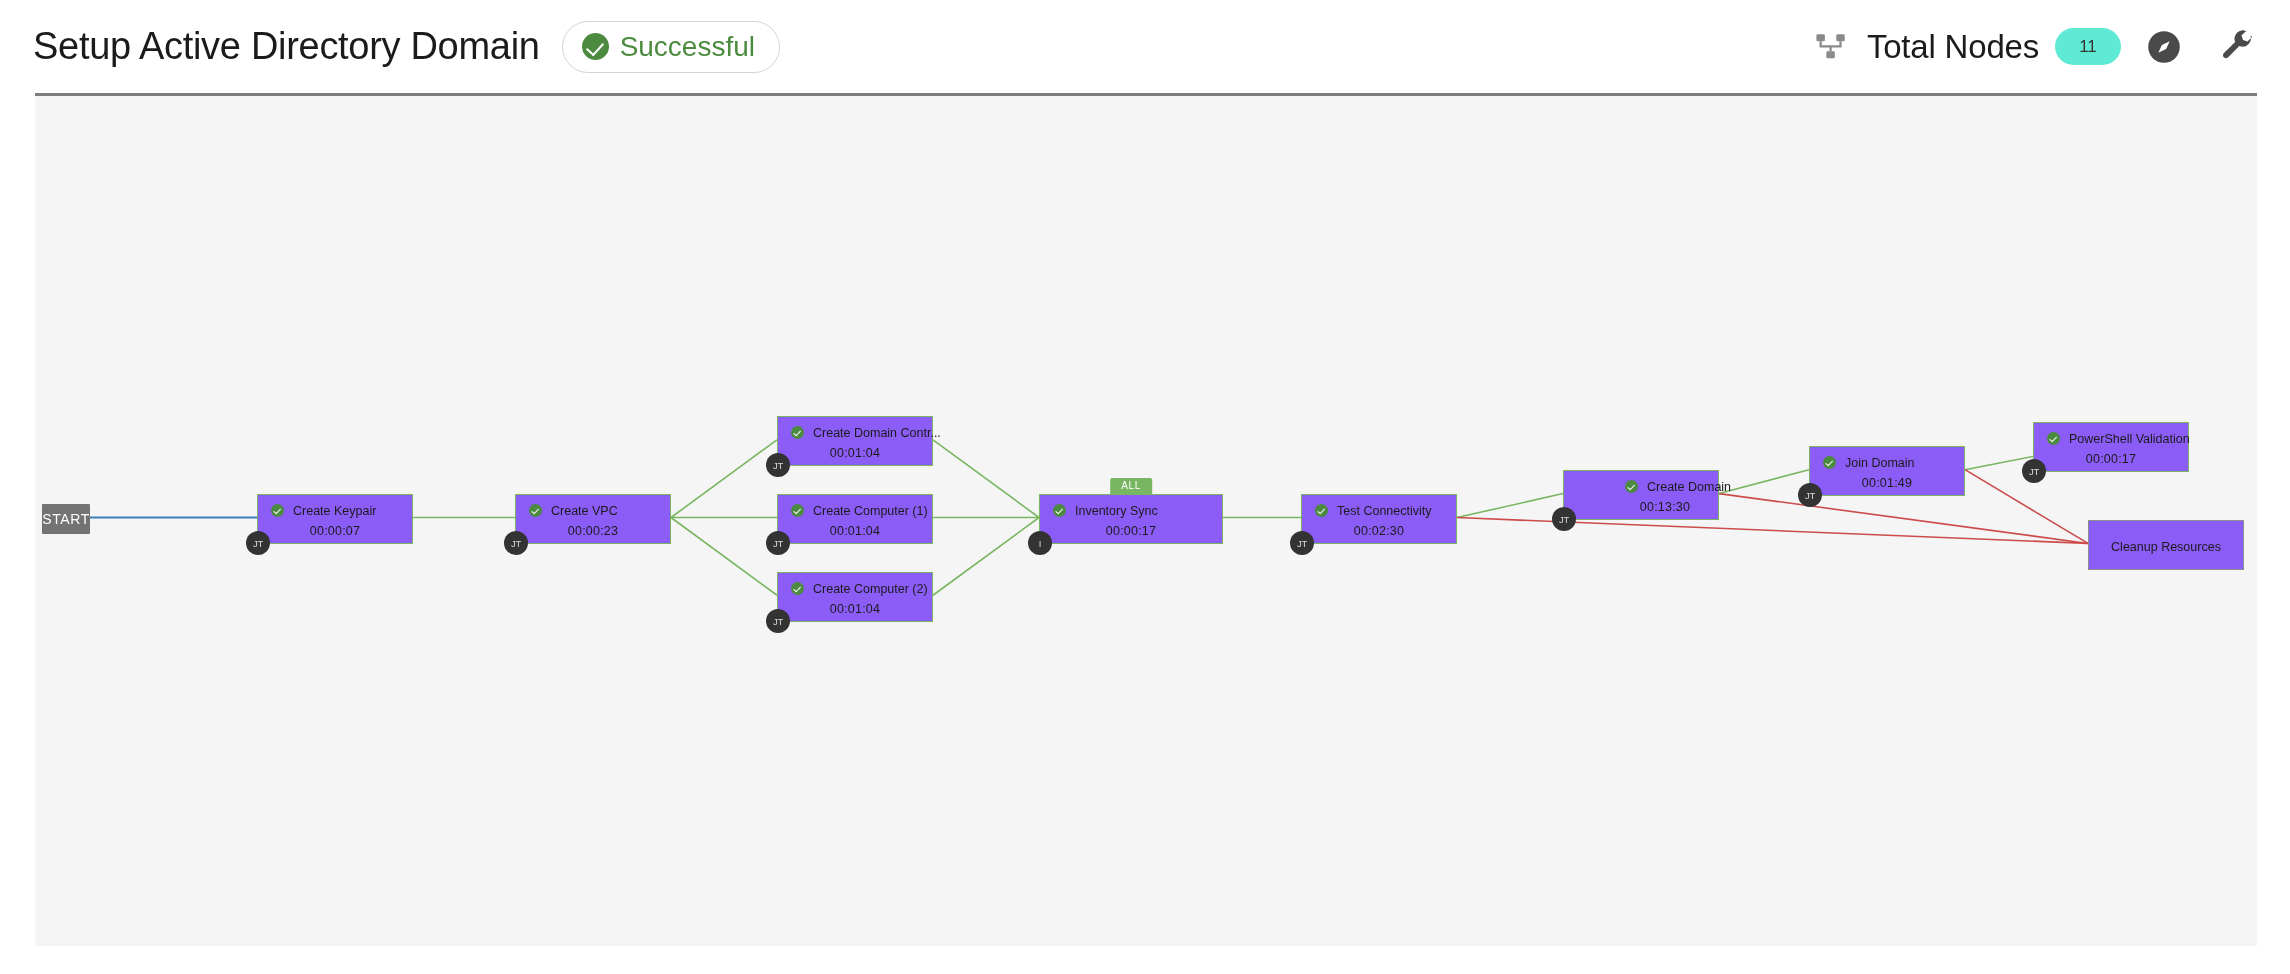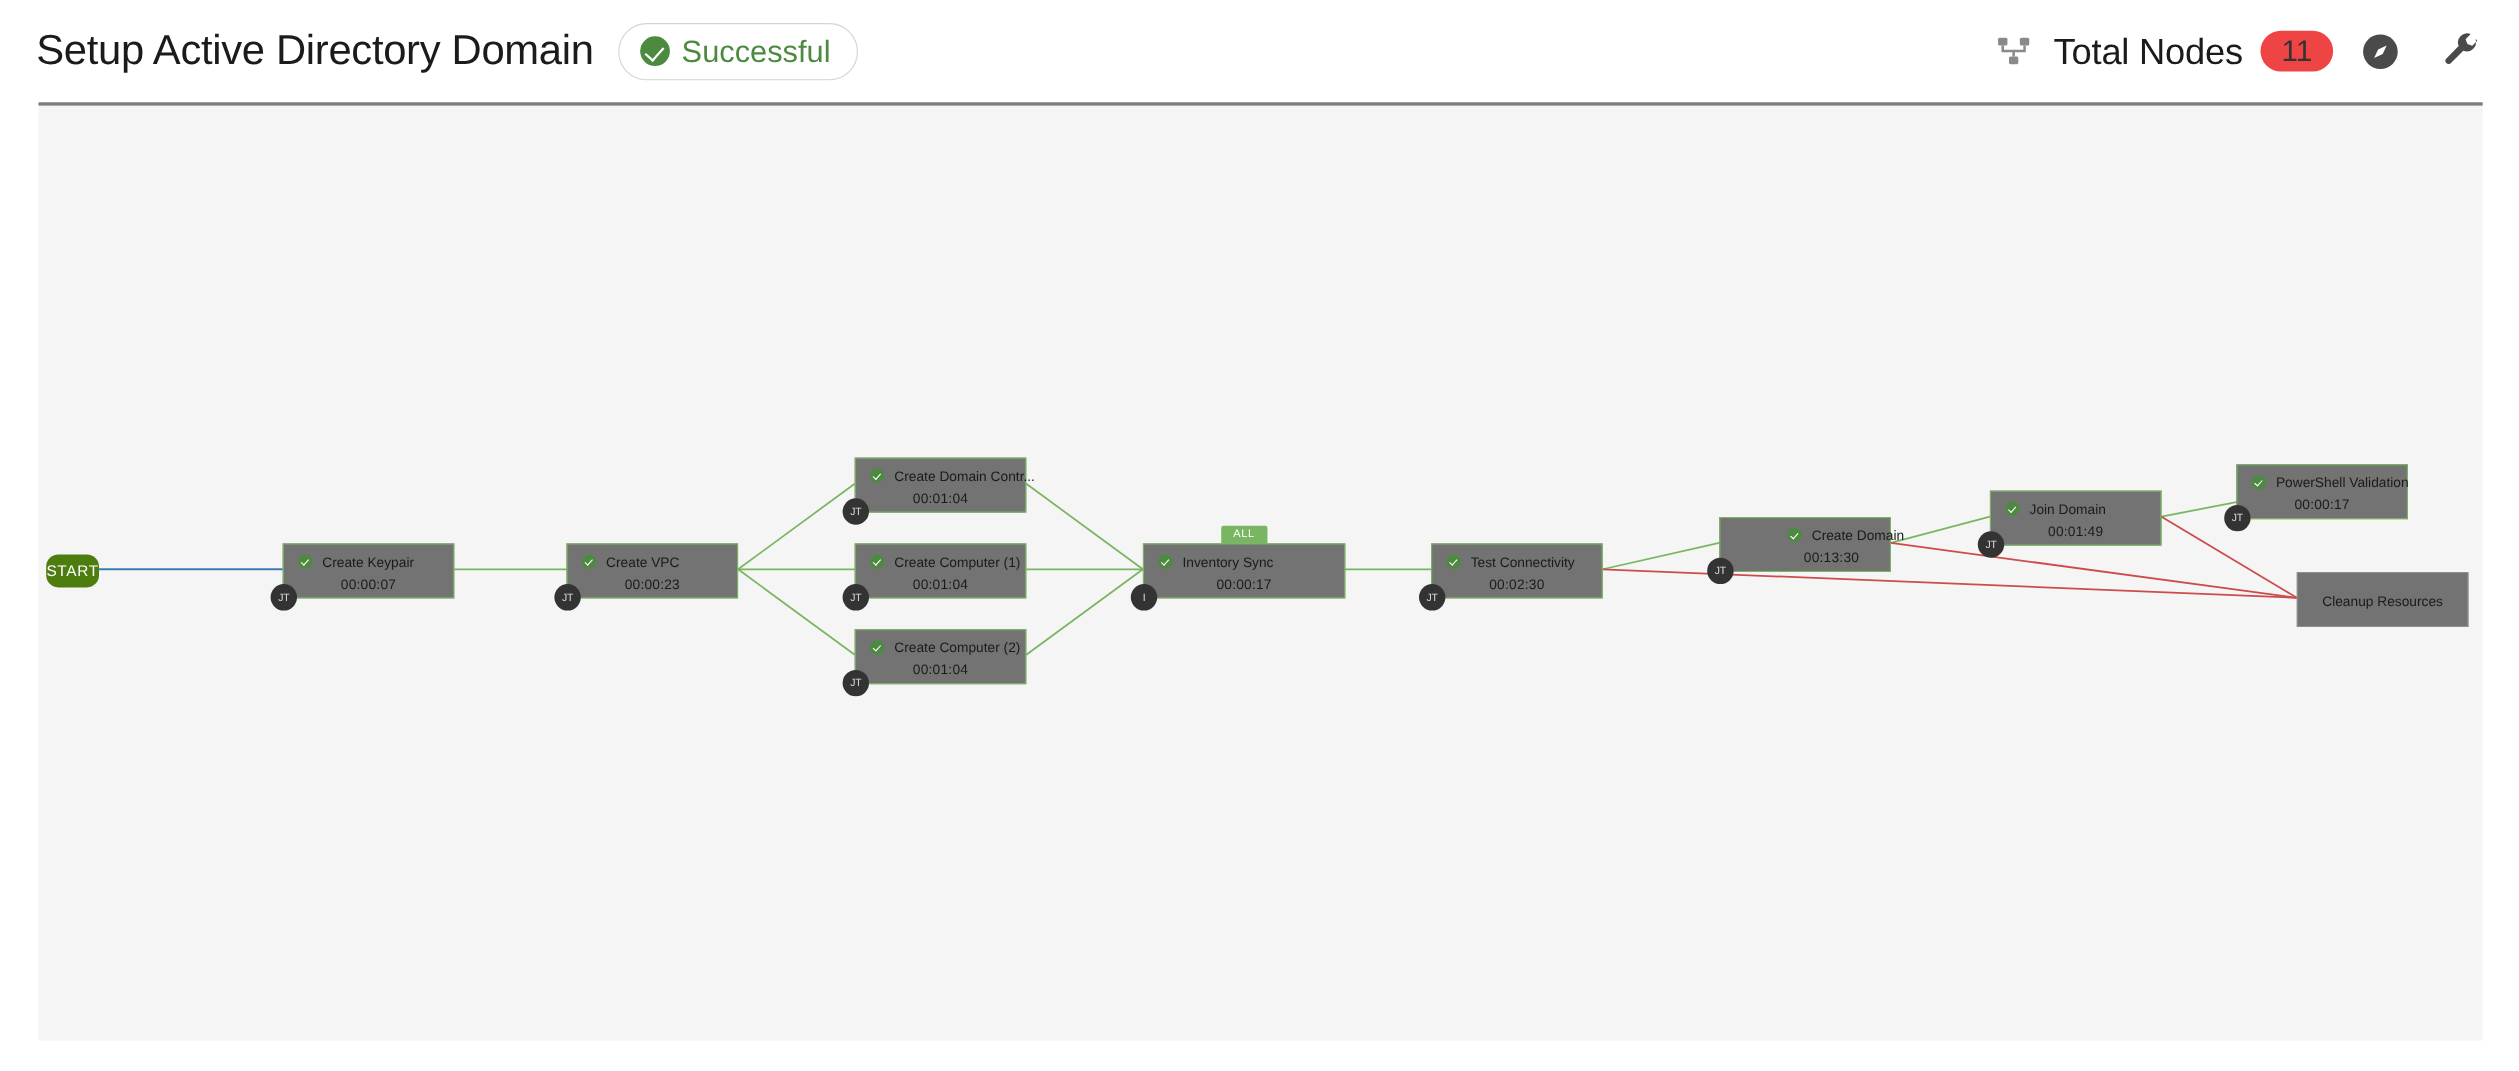--- a/index.html
+++ b/index.html
@@ -45,42 +45,42 @@
     margin-left: auto; margin-right: 34px;
     display: flex; align-items: center; gap: 0;
   }
   .hierarchy-icon { width: 34px; height: 34px; margin-right: 18px; }
   .total-nodes-label {
     font-size: 33px; color: #1b1b1b; white-space: nowrap; letter-spacing: -0.2px;
   }
   .nodes-badge {
     margin-left: 16px;
     min-width: 66px; height: 37px;
-    border-radius: 19px; background: #ef4444;
+    border-radius: 19px; background: #5eead4;
     display: flex; align-items: center; justify-content: center;
-    font-size: 27px; color: #333;
+    font-size: 17px; color: #333;
   }
   .compass-icon { width: 36px; height: 36px; margin-left: 25px; }
   .wrench-icon  { width: 36px; height: 36px; margin-left: 38px; }
 
   
   .canvas {
     position: absolute;
     left: 35px; top: 93px;
     width: 2222px; height: 853px;
     background: #f5f5f5;
     border-top: 3px solid #7d7d7d;
     overflow: hidden;
   }
   .edge-layer { position: absolute; inset: 0; width: 100%; height: 100%; }
 
   
   .node {
     position: absolute;
-    background: #737373;
+    background: #8b5cf6;
     border: 1.6px solid #79b661;
     display: flex; flex-direction: column;
     justify-content: center;
     padding-top: 3px;
   }
   .node.pending { border: 1.6px solid #8e8e8e; }
   .node-title-row {
     display: flex; align-items: center; gap: 9px;
     padding-left: 13px;
   }
@@ -111,21 +111,21 @@
   .all-badge {
     position: absolute; top: -17px; left: 50%;
     transform: translateX(-50%);
     background: #79b661; color: #ffffff;
     font-size: 10px; letter-spacing: 0.6px;
     padding: 2px 11px 3px; border-radius: 2px 2px 0 0;
   }
 
   .start-node {
     position: absolute;
-    background: #4d7c0f; border-radius: 11px;
+    background: #737373; border-radius: 1px;
     display: flex; align-items: center; justify-content: center;
     color: #ffffff; font-size: 14px; letter-spacing: 0.6px;
   }
 </style>
 </head>
 <body>
 
 <div class="header">
 
   <div class="title">Setup Active Directory Domain</div>

